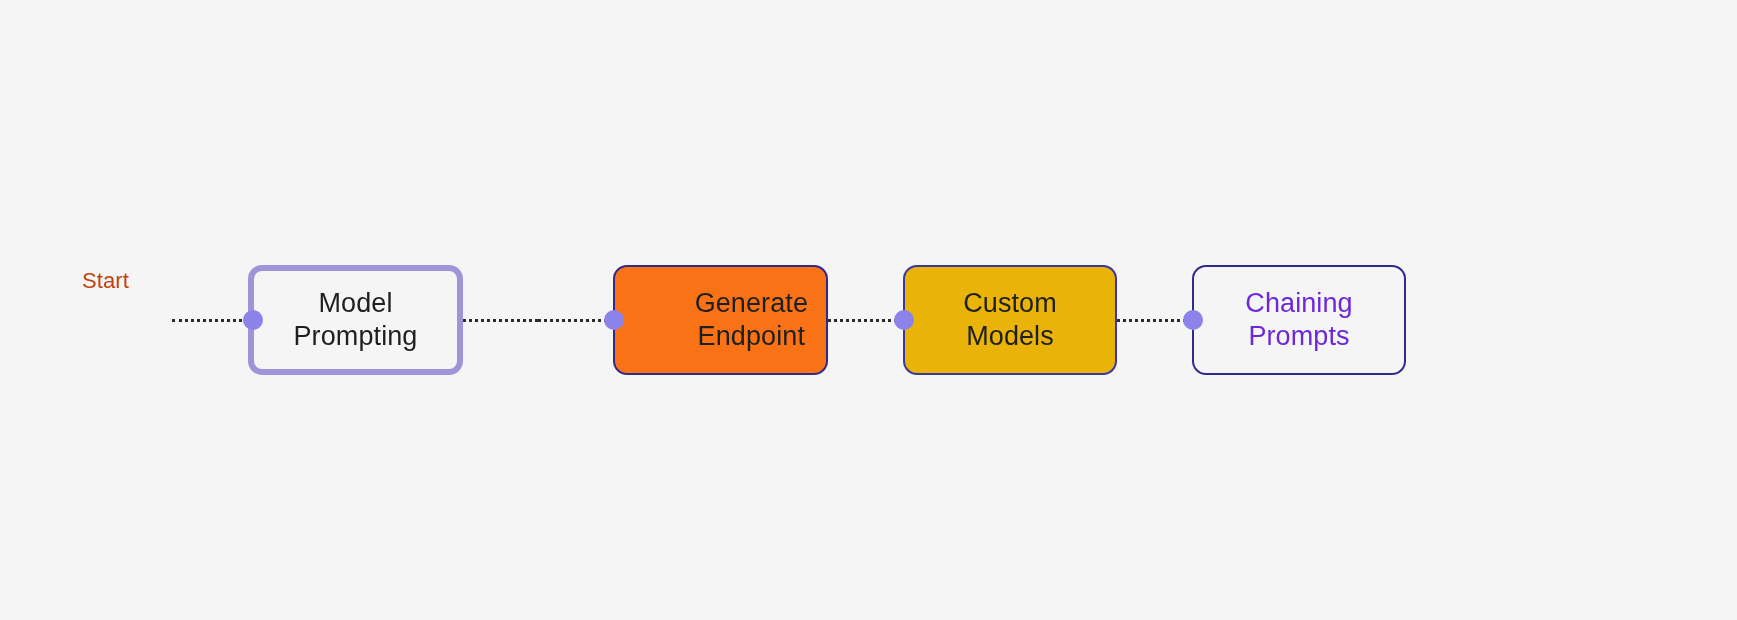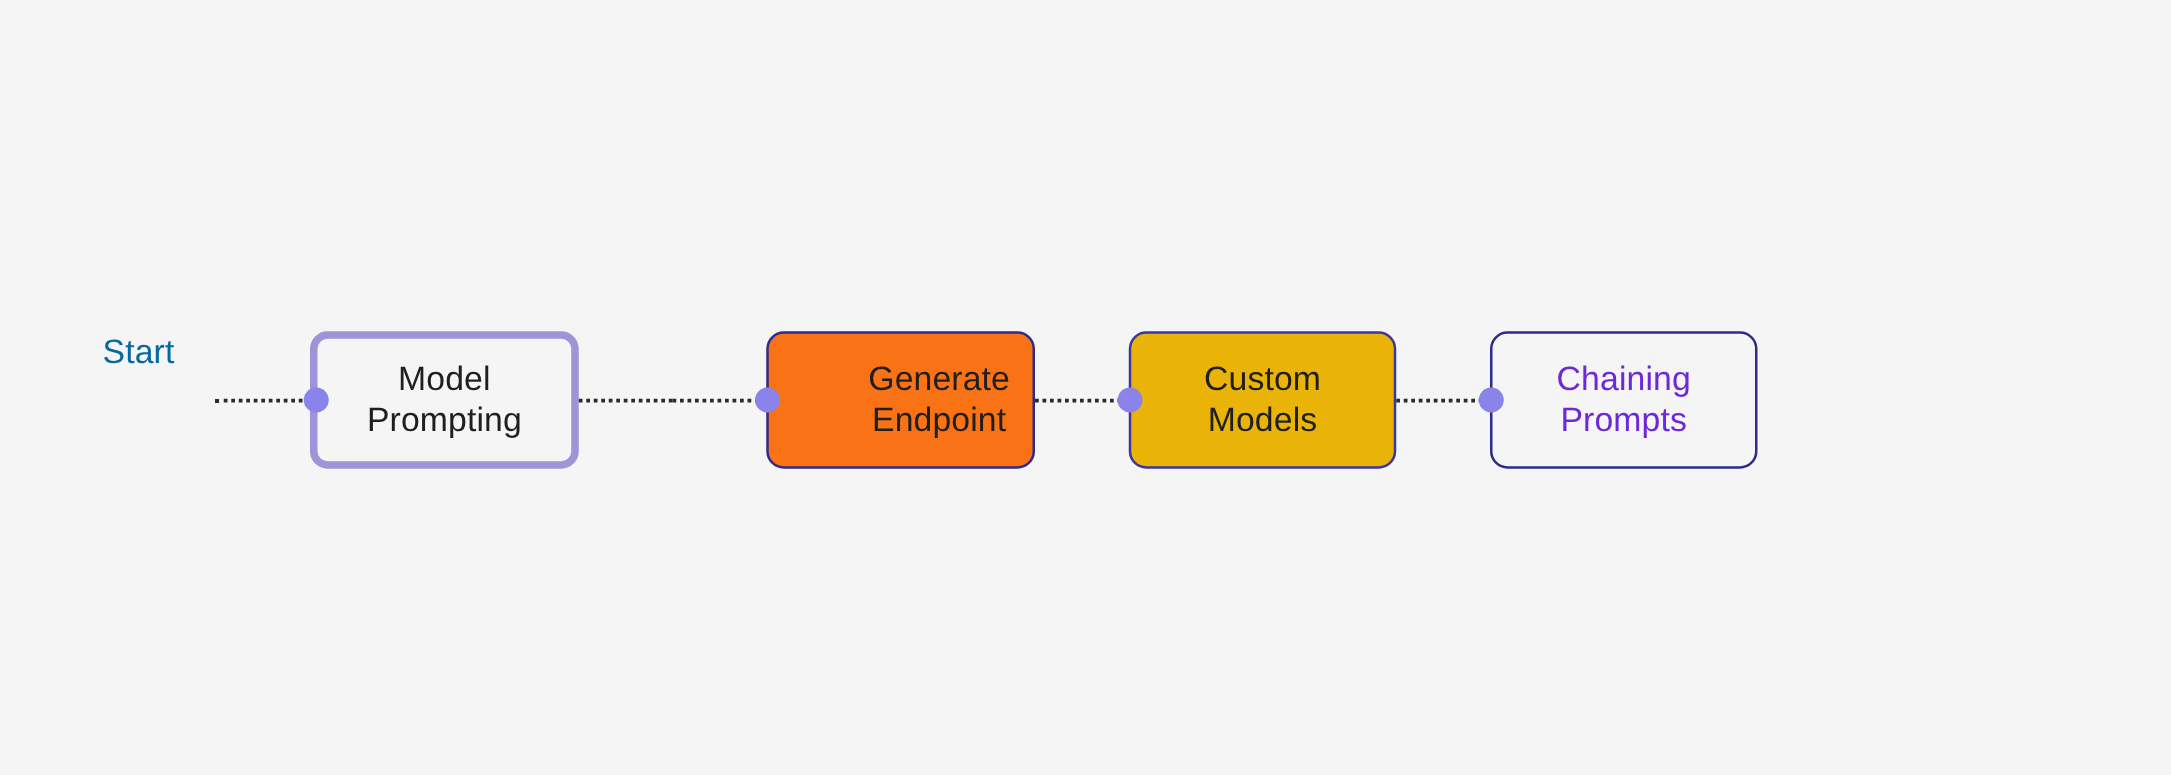--- a/index.html
+++ b/index.html
@@ -20,23 +20,23 @@
     inset: 0;
     width: 1737px;
     height: 620px;
   }
 
   
   .start-label {
     position: absolute;
     left: 82px;
     top: 265px;
-    font-size: 27px;
+    font-size: 22px;
     line-height: 32px;
-    color: #0369a1;
+    color: #c2410c;
     letter-spacing: 0.1px;
     white-space: nowrap;
   }
 
   
   .flow-row {
     position: absolute;
     left: 172px;
     top: 265px;
     height: 110px;

